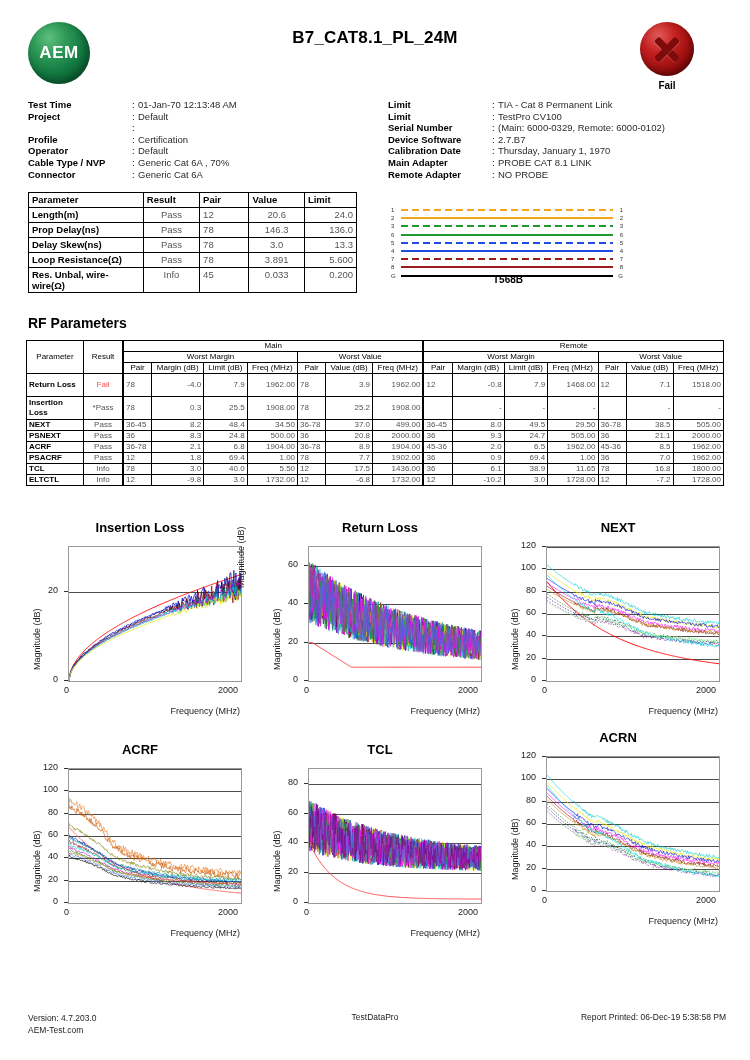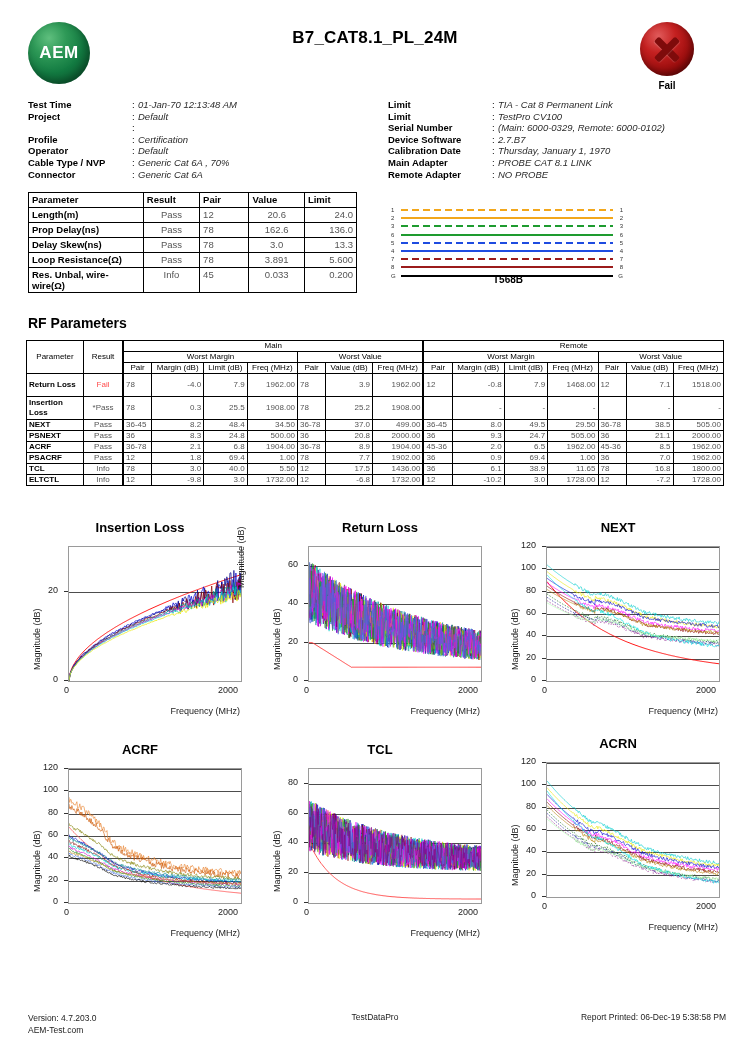--- a/index.html
+++ b/index.html
@@ -97,21 +97,21 @@
   .info-left  { left: 28px;  top: 99px; width: 340px; }
   .info-right { left: 388px; top: 99px; width: 340px; }
   .info-row { display: flex; line-height: 11.6px; height: 11.6px; }
   .info-key {
     font-weight: bold;
     width: 104px;
     flex: 0 0 104px;
     white-space: nowrap;
   }
   .info-sep { width: 6px; flex: 0 0 6px; }
-  .info-val { color: #2b2b2b; white-space: nowrap; font-style: italic; }
+  .info-val { color: #2b2b2b; white-space: nowrap; }
 
   
   .summary-table {
     position: absolute;
     left: 28px; top: 192px;
     border-collapse: collapse;
     font-size: 9.5px;
     width: 329px;
     border: 1px solid #000;
   }
@@ -400,21 +400,21 @@
         <td class="param">Length(m)</td>
         <td class="result">Pass</td>
         <td class="pair">12</td>
         <td class="value">20.6</td>
         <td class="limit">24.0</td>
       </tr>
       <tr>
         <td class="param">Prop Delay(ns)</td>
         <td class="result">Pass</td>
         <td class="pair">78</td>
-        <td class="value">162.6</td>
+        <td class="value">146.3</td>
         <td class="limit">136.0</td>
       </tr>
       <tr>
         <td class="param">Delay Skew(ns)</td>
         <td class="result">Pass</td>
         <td class="pair">78</td>
         <td class="value">3.0</td>
         <td class="limit">13.3</td>
       </tr>
       <tr>
@@ -840,21 +840,21 @@
         <div class="ytick-mark" style="left: 42px; top: 100.4px;"></div>
         <div class="ytick-label" style="left: 6px; top: 65.7px;">60</div>
         <div class="ytick-mark" style="left: 42px; top: 70.7px;"></div>
         <div class="ytick-label" style="left: 6px; top: 35.9px;">80</div>
         <div class="ytick-mark" style="left: 42px; top: 40.9px;"></div>
         <div class="yaxis-title" style="left: 10px; top: 150px;">Magnitude (dB)</div>
         <div class="xtick-label left">0</div>
         <div class="xtick-label right">2000</div>
         <div class="xaxis-title">Frequency (MHz)</div>
       </div>
-      <div class="chart" style="left: 500px; top: 216px;">
+      <div class="chart" style="left: 500px; top: 210px;">
         <div class="chart-title">ACRN</div>
         <div class="plot-area">
           <div class="grid-line" style="top: 111.7px;"></div>
           <div class="grid-line" style="top: 89.3px;"></div>
           <div class="grid-line" style="top: 67px;"></div>
           <div class="grid-line" style="top: 44.7px;"></div>
           <div class="grid-line" style="top: 22.3px;"></div>
           <div class="grid-line" style="top: 0px;"></div>
           <svg width="172" height="134" viewBox="0 0 172 134" style="position: absolute; left: 0px; top: 0px;">
             <path d="M0.0 17.9 L0.8 18.8 L1.6 19.8 L2.3 20.7 L3.1 21.6 L3.9 22.5 L4.7 23.4 L5.5 24.3 L6.3 25.2 L7.0 26.1 L7.8 27.0 L8.6 27.8 L9.4 28.7 L10.2 29.5 L10.9 30.3 L11.7 31.2 L12.5 32.0 L13.3 32.8 L14.1 33.6 L14.9 34.4 L15.6 35.1 L16.4 35.9 L17.2 36.7 L18.0 37.4 L18.8 38.2 L19.5 38.9 L20.3 39.7 L21.1 40.4 L21.9 41.1 L22.7 41.8 L23.5 42.5 L24.2 43.2 L25.0 43.9 L25.8 44.6 L26.6 44.5 L27.4 44.6 L28.1 44.9 L28.9 47.3 L29.7 47.4 L30.5 47.7 L31.3 49.6 L32.1 48.2 L32.8 48.9 L33.6 50.8 L34.4 51.6 L35.2 53.0 L36.0 53.8 L36.7 52.0 L37.5 54.4 L38.3 52.9 L39.1 56.3 L39.9 54.9 L40.7 57.6 L41.4 58.6 L42.2 56.4 L43.0 58.5 L43.8 57.1 L44.6 60.4 L45.3 59.8 L46.1 58.3 L46.9 60.0 L47.7 59.8 L48.5 59.9 L49.3 58.6 L50.0 59.0 L50.8 58.6 L51.6 59.4 L52.4 60.0 L53.2 59.8 L53.9 60.2 L54.7 60.4 L55.5 60.8 L56.3 62.8 L57.1 61.2 L57.9 61.8 L58.6 64.6 L59.4 65.2 L60.2 62.6 L61.0 65.9 L61.8 63.9 L62.5 65.3 L63.3 64.8 L64.1 66.7 L64.9 65.1 L65.7 66.8 L66.5 66.5 L67.2 68.1 L68.0 67.5 L68.8 69.6 L69.6 69.0 L70.4 68.1 L71.1 69.1 L71.9 68.8 L72.7 71.8 L73.5 69.9 L74.3 73.4 L75.1 72.2 L75.8 73.8 L76.6 73.1 L77.4 73.7 L78.2 75.8 L79.0 72.9 L79.7 74.5 L80.5 74.5 L81.3 77.1 L82.1 77.1 L82.9 78.3 L83.7 78.2 L84.4 76.3 L85.2 79.8 L86.0 79.7 L86.8 79.3 L87.6 78.1 L88.3 80.8 L89.1 81.0 L89.9 79.3 L90.7 80.6 L91.5 79.6 L92.3 83.0 L93.0 81.8 L93.8 82.3 L94.6 81.8 L95.4 83.3 L96.2 83.7 L96.9 84.1 L97.7 85.5 L98.5 84.7 L99.3 86.6 L100.1 86.6 L100.9 84.4 L101.6 86.7 L102.4 85.2 L103.2 85.7 L104.0 84.9 L104.8 88.4 L105.5 87.3 L106.3 86.0 L107.1 89.2 L107.9 87.8 L108.7 89.2 L109.5 89.2 L110.2 87.7 L111.0 87.7 L111.8 89.4 L112.6 90.4 L113.4 89.1 L114.1 91.2 L114.9 90.7 L115.7 89.2 L116.5 90.7 L117.3 90.9 L118.1 91.4 L118.8 89.9 L119.6 92.4 L120.4 91.0 L121.2 91.3 L122.0 91.8 L122.7 90.6 L123.5 93.2 L124.3 90.9 L125.1 92.4 L125.9 91.1 L126.7 93.4 L127.4 92.0 L128.2 91.6 L129.0 93.9 L129.8 94.6 L130.6 92.5 L131.3 93.1 L132.1 93.1 L132.9 95.1 L133.7 93.6 L134.5 92.7 L135.3 92.8 L136.0 93.8 L136.8 94.9 L137.6 94.6 L138.4 93.5 L139.2 96.0 L139.9 96.6 L140.7 93.7 L141.5 96.0 L142.3 97.2 L143.1 95.4 L143.9 95.3 L144.6 95.3 L145.4 96.8 L146.2 97.6 L147.0 96.3 L147.8 97.2 L148.5 95.8 L149.3 97.0 L150.1 96.9 L150.9 98.7 L151.7 98.7 L152.5 95.8 L153.2 98.4 L154.0 98.5 L154.8 97.3 L155.6 98.4 L156.4 97.7 L157.1 99.5 L157.9 99.3 L158.7 99.5 L159.5 96.9 L160.3 99.2 L161.1 100.3 L161.8 97.8 L162.6 97.7 L163.4 99.5 L164.2 100.5 L165.0 100.1 L165.7 100.5 L166.5 97.8 L167.3 99.9 L168.1 99.7 L168.9 100.6 L169.7 100.7 L170.4 101.6 L171.2 100.1 L172.0 100.9" fill="none" stroke="#00cccc" stroke-width="0.6"></path>

